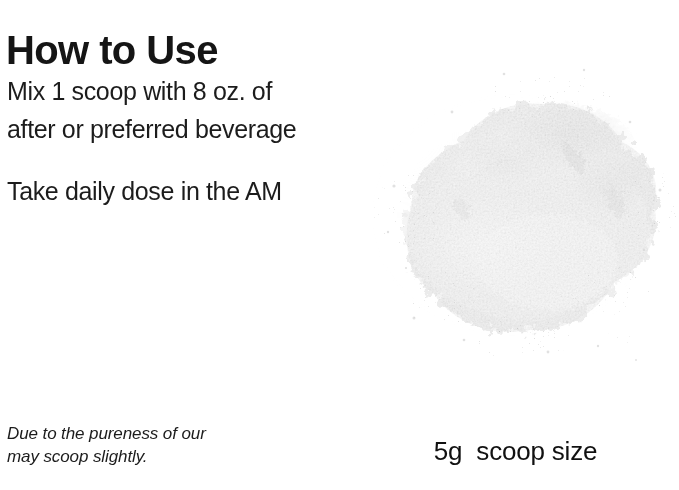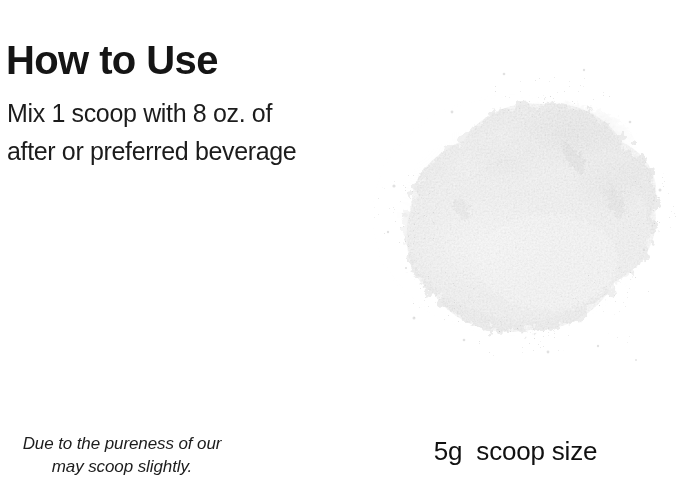--- a/index.html
+++ b/index.html
@@ -20,41 +20,40 @@
     position: relative;
     width: 679px;
     height: 490px;
     background: #ffffff;
   }
 
   
   .text-col {
     position: absolute;
     left: 6px;
-    top: 10px;
+    top: 0;
     width: 346px;
     height: 353px;
   }
   .headline {
     position: absolute;
     left: 0;
     top: -2px;
     font-size: 40px;
     font-weight: 700;
     letter-spacing: -0.6px;
     line-height: 50px;
     color: #151515;
     white-space: nowrap;
   }
   .steps {
     position: absolute;
     left: 1px;
     top: 72px;
     width: 344px;
-    margin-top: 12px;
   }
   .step {
     font-size: 25px;
     font-weight: 400;
     line-height: 38px;
     letter-spacing: -0.35px;
     color: #1c1c1c;
     margin: 0 0 24px 0;
   }
   .step:last-child { margin-bottom: 0; }
@@ -64,21 +63,20 @@
     position: absolute;
     left: 1px;
     top: 423px;
     width: 230px;
     font-size: 17px;
     font-style: italic;
     font-weight: 400;
     line-height: 22.5px;
     letter-spacing: -0.1px;
     color: #1c1c1c;
-    text-align: center;
   }
   .disclaimer-line { display: block; white-space: nowrap; }
 
   
   .image-col {
     position: absolute;
     left: 352px;
     top: 0;
     width: 327px;
     height: 490px;
@@ -123,20 +121,21 @@
 
     <div class="steps">
 
       <p class="step">
         <span class="step-line">Mix 1 scoop with 8 oz. of</span>
         <span class="step-line">after or preferred beverage</span>
       </p>
 
 
       <p class="step">
+        <span class="step-line">Take daily dose in the AM</span>
       </p>
 
     </div>
 
     <div class="disclaimer">
       <span class="disclaimer-line">Due to the pureness of our</span>
       <span class="disclaimer-line">may scoop slightly.</span>
     </div>
 
   </div>

